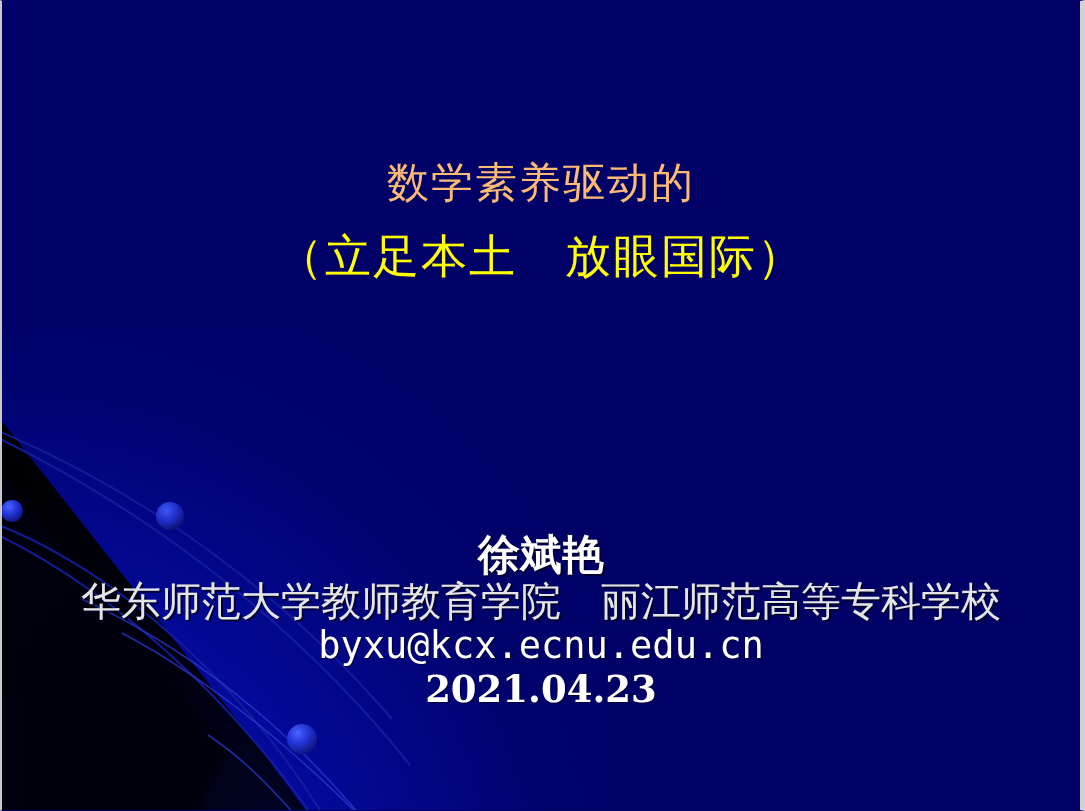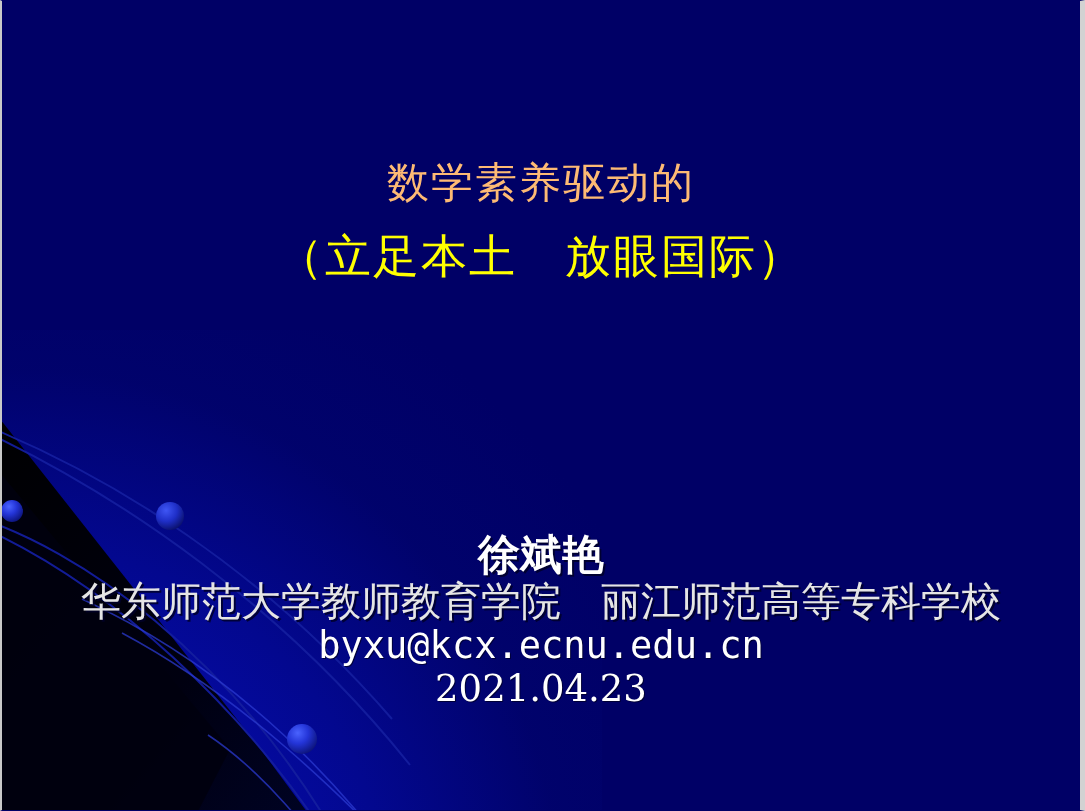--- a/index.html
+++ b/index.html
@@ -128,20 +128,21 @@
     text-shadow: 1px 1px 0 rgba(0,0,40,0.8);
     white-space: nowrap;
   }
   .date {
     color: #ffffff;
     font-family: "DejaVu Serif", "Liberation Serif", serif;
     font-size: 37px;
     line-height: 44px;
     text-shadow: 1px 1px 0 rgba(0,0,40,0.8);
     white-space: nowrap;
+    font-weight: bold;
   }
 </style>
 </head>
 <body>
 
 <div id="slide">
 
   <div class="bg-base"></div>
   <div class="bg-glow"></div>
 

